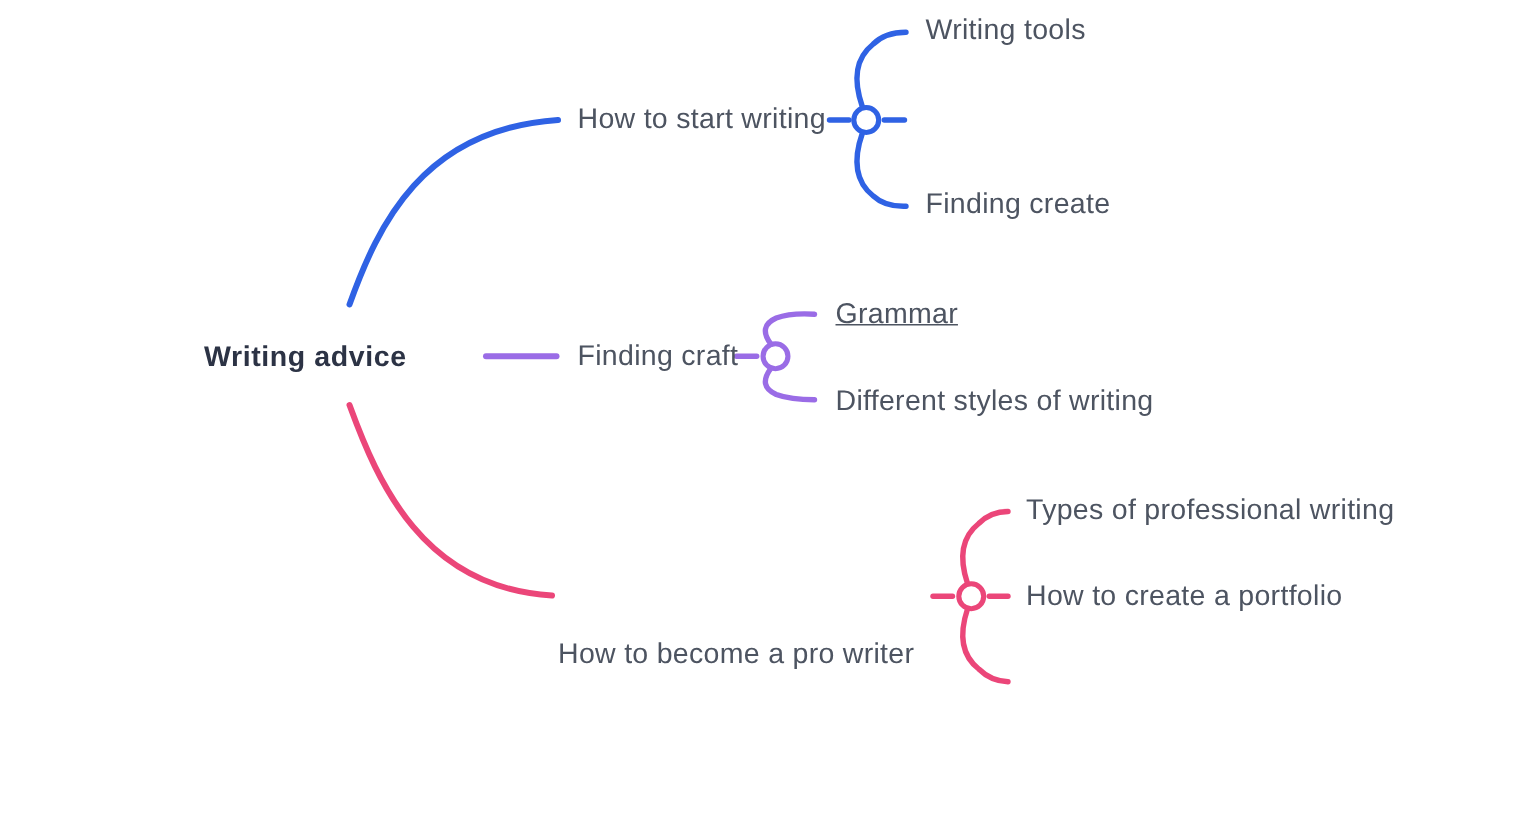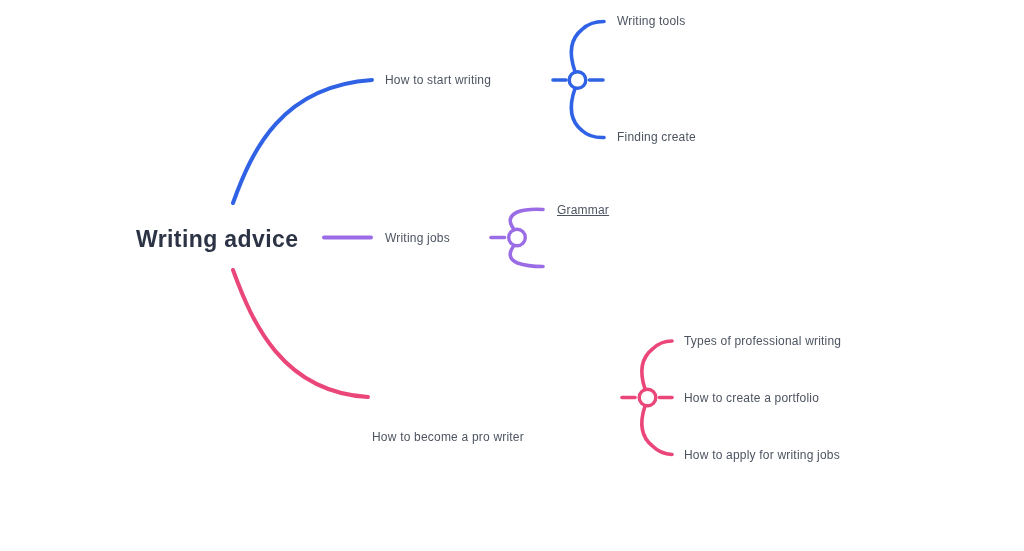--- a/index.html
+++ b/index.html
@@ -33,27 +33,27 @@
     stroke-width: 3.4px;
   }
   .b1 path, .b1 circle { stroke: var(--branch1, #2f62e4); }
   .b2 path, .b2 circle { stroke: var(--branch2, #9a6ce6); }
   .b3 path, .b3 circle { stroke: var(--branch3, #eb4679); }
 
   .node {
     position: absolute;
     transform: translateY(-50%);
     white-space: nowrap;
-    font-size: 12px;
+    font-size: 19px;
     letter-spacing: 0.2px;
     color: var(--node-text, #4d5461);
     cursor: default;
   }
   .node.root {
-    font-size: 23px;
+    font-size: 19px;
     font-weight: 700;
     letter-spacing: 0.4px;
     color: var(--root-text, #2c3345);
   }
   #n-root  { left: 136px; top: 239px; }
   #n-b1    { left: 385px; top: 80px;  }
   #n-b1c1  { left: 617px; top: 21px;  }
   #n-b1c2  { left: 617px; top: 79px;  }
   #n-b1c3  { left: 617px; top: 137px; }
   #n-b2    { left: 385px; top: 238px; }
@@ -97,21 +97,21 @@
       <path d="M645 406 Q 636 433 652.5 446 Q 660.5 454 672 454.5"></path>
     </g>
   </svg>
 
   <div id="n-root" class="node root">Writing advice</div>
 
   <div id="n-b1" class="node">How to start writing</div>
   <div id="n-b1c1" class="node">Writing tools</div>
   <div id="n-b1c3" class="node">Finding create</div>
 
-  <div id="n-b2" class="node">Writing jobs</div>
+  <div id="n-b2" class="node">Finding craft</div>
   <div id="n-b2c1" class="node">Grammar</div>
+  <div id="n-b2c2" class="node">Different styles of writing</div>
 
   <div id="n-b3" class="node">How to become a pro writer</div>
   <div id="n-b3c2" class="node">How to create a portfolio</div>
   <div id="n-b3c1" class="node">Types of professional writing</div>
-  <div id="n-b3c3" class="node">How to apply for writing jobs</div>
 
 </div>
 
 </body></html>

